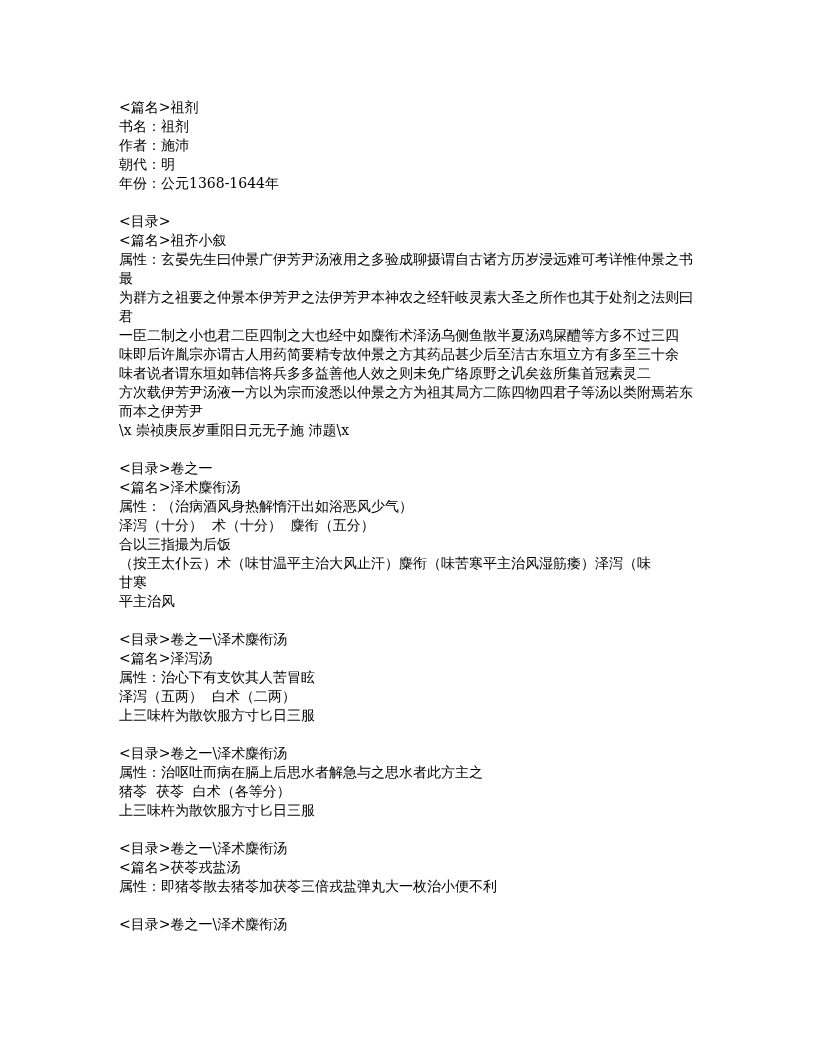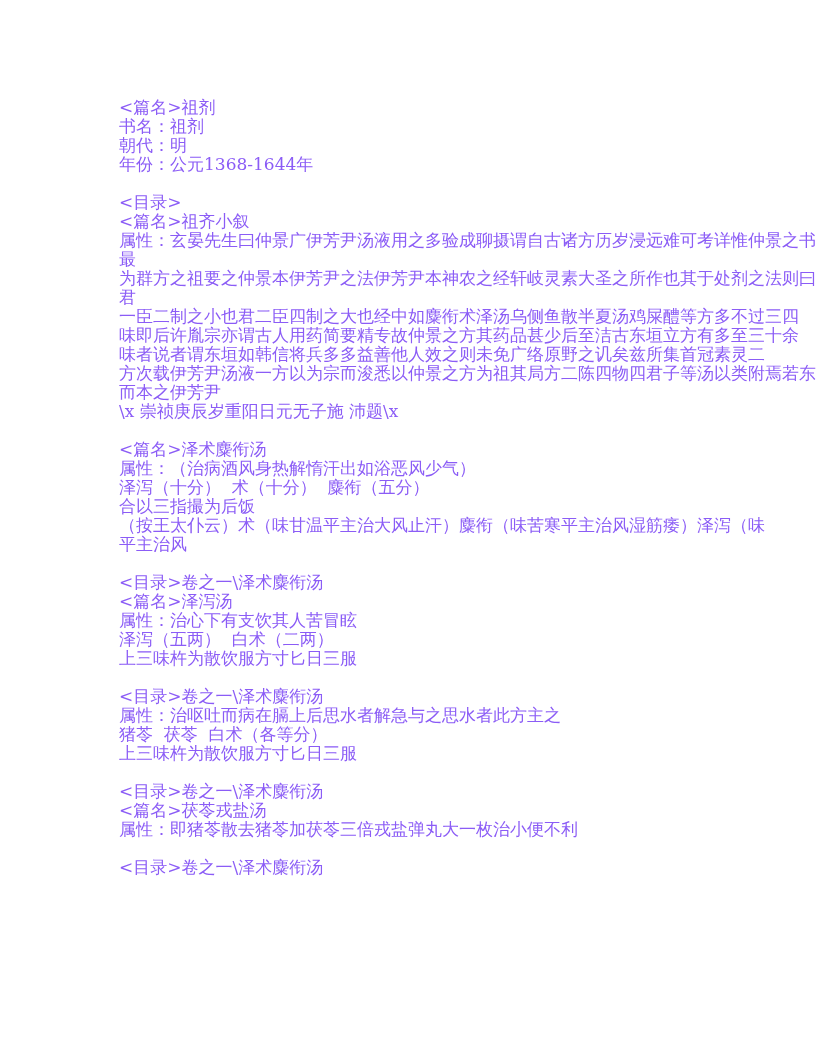--- a/index.html
+++ b/index.html
@@ -3,35 +3,36 @@
   <meta charset="utf-8">
   <style>
     html, body { margin: 0; padding: 0; background: #ffffff; }
     body { width: 816px; height: 1056px; position: relative; overflow: hidden; }
     .page {
       position: absolute;
       left: 119px;
       top: 98px;
       width: 580px;
       font-family: "DejaVu Serif", "Liberation Serif", serif;
-      font-size: 17px;
+      font-size: 14px;
       line-height: 19px;
-      color: #8b5cf6;
+      color: #000000;
     }
     .line { white-space: pre; height: 19px; }
     .blank { height: 19px; }
     .block { }
   </style>
 </head>
 <body>
 
 <div class="page">
   <div class="block">
     <div class="line">&lt;篇名&gt;祖剂</div>
     <div class="line">书名：祖剂</div>
+    <div class="line">作者：施沛</div>
     <div class="line">朝代：明</div>
     <div class="line">年份：公元1368-1644年</div>
   </div>
   <div class="blank"></div>
 
   <div class="block">
     <div class="line">&lt;目录&gt;</div>
     <div class="line">&lt;篇名&gt;祖齐小叙</div>
     <div class="line">属性：玄晏先生曰仲景广伊芳尹汤液用之多验成聊摄谓自古诸方历岁浸远难可考详惟仲景之书</div>
     <div class="line">最</div>
@@ -40,25 +41,27 @@
     <div class="line">一臣二制之小也君二臣四制之大也经中如麋衔术泽汤乌侧鱼散半夏汤鸡屎醴等方多不过三四</div>
     <div class="line">味即后许胤宗亦谓古人用药简要精专故仲景之方其药品甚少后至洁古东垣立方有多至三十余</div>
     <div class="line">味者说者谓东垣如韩信将兵多多益善他人效之则未免广络原野之讥矣兹所集首冠素灵二</div>
     <div class="line">方次载伊芳尹汤液一方以为宗而浚悉以仲景之方为祖其局方二陈四物四君子等汤以类附焉若东</div>
     <div class="line">而本之伊芳尹</div>
     <div class="line">\x 崇祯庚辰岁重阳日元无子施 沛题\x</div>
   </div>
   <div class="blank"></div>
 
   <div class="block">
+    <div class="line">&lt;目录&gt;卷之一</div>
     <div class="line">&lt;篇名&gt;泽术麋衔汤</div>
     <div class="line">属性：（治病酒风身热解惰汗出如浴恶风少气）</div>
     <div class="line">泽泻（十分）  术（十分）  麋衔（五分）</div>
     <div class="line">合以三指撮为后饭</div>
     <div class="line">（按王太仆云）术（味甘温平主治大风止汗）麋衔（味苦寒平主治风湿筋痿）泽泻（味</div>
+    <div class="line">甘寒</div>
     <div class="line">平主治风</div>
   </div>
   <div class="blank"></div>
 
   <div class="block">
     <div class="line">&lt;目录&gt;卷之一\泽术麋衔汤</div>
     <div class="line">&lt;篇名&gt;泽泻汤</div>
     <div class="line">属性：治心下有支饮其人苦冒眩</div>
     <div class="line">泽泻（五两）  白术（二两）</div>
     <div class="line">上三味杵为散饮服方寸匕日三服</div>

